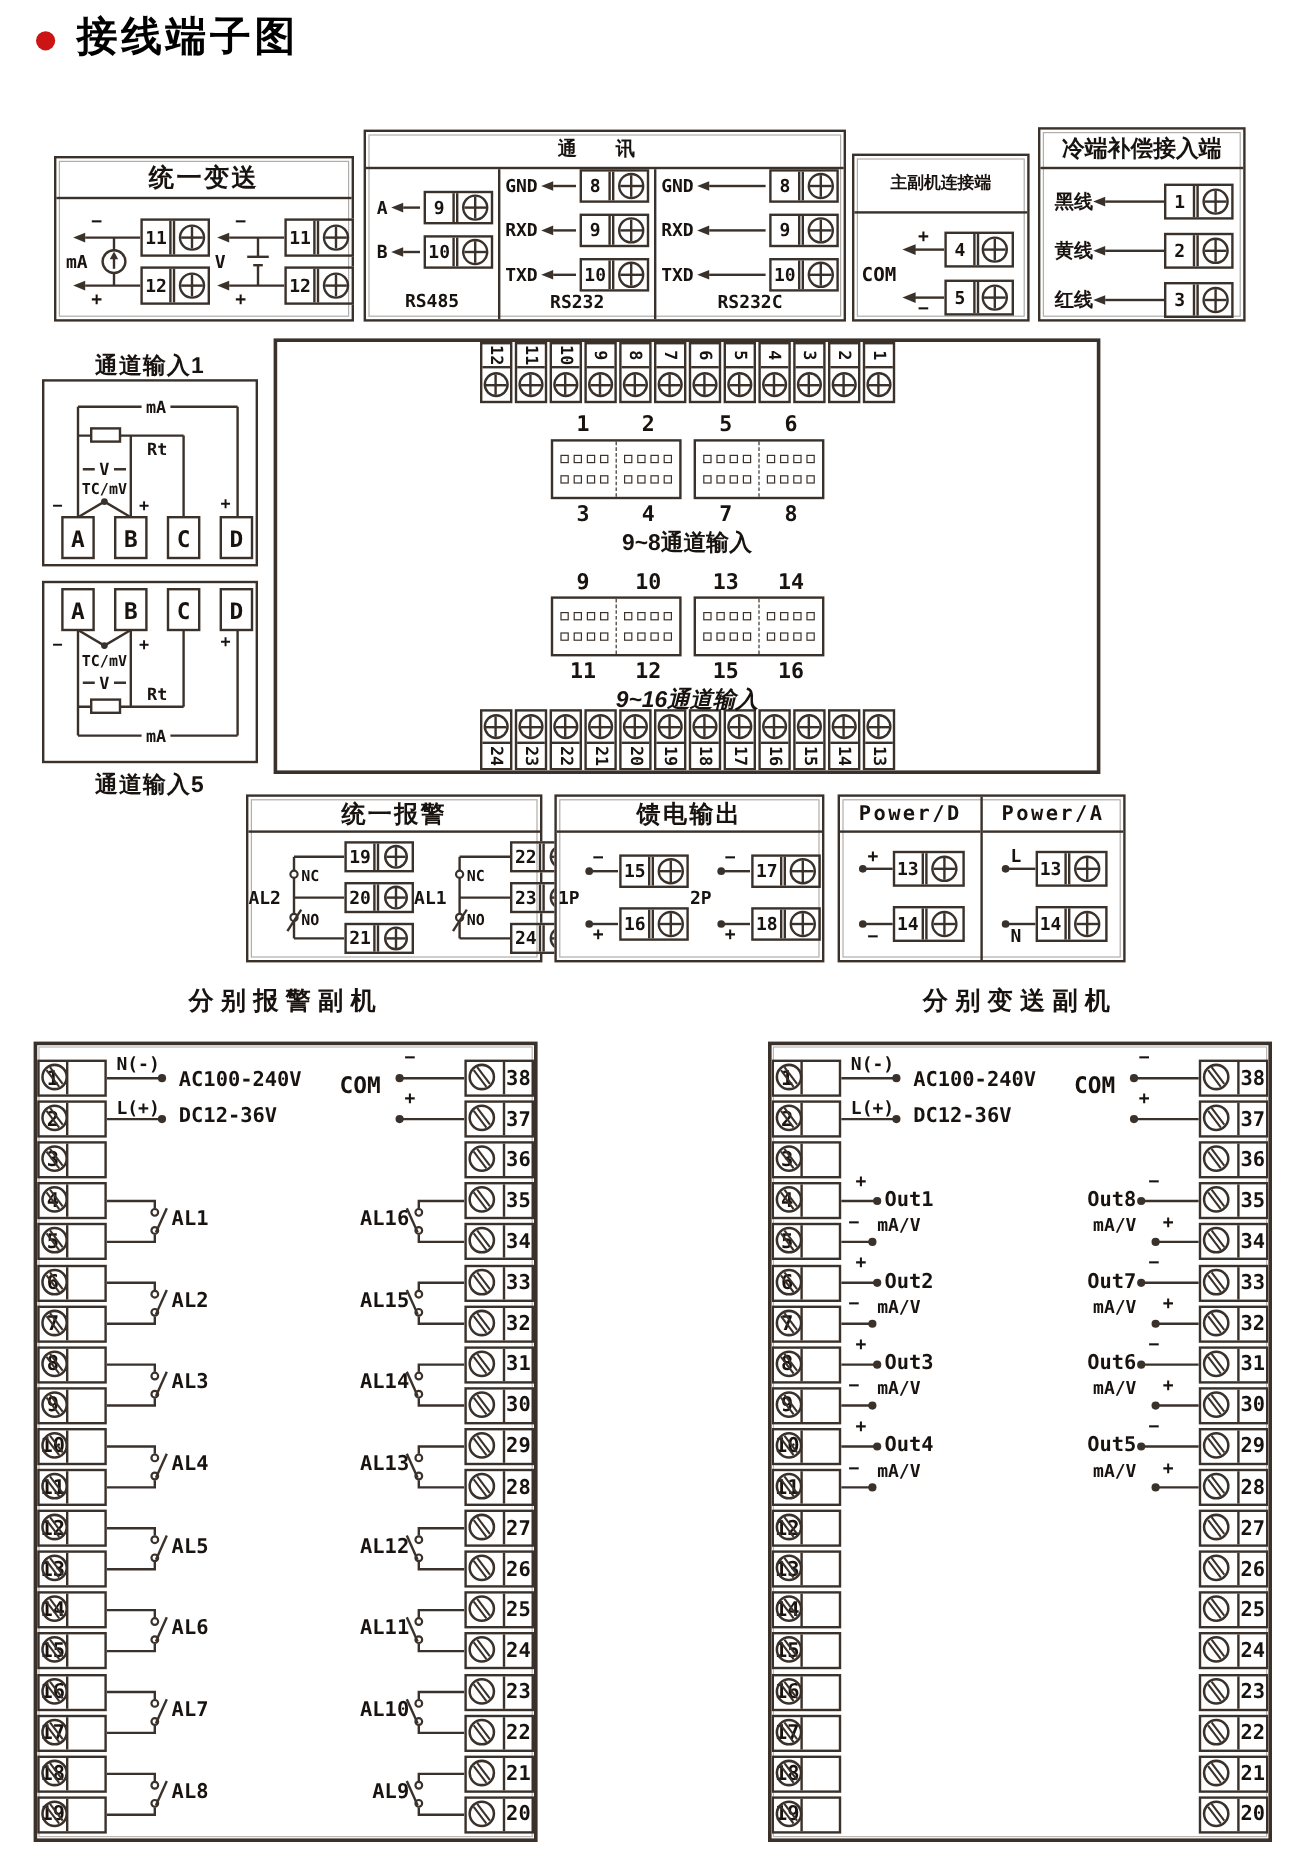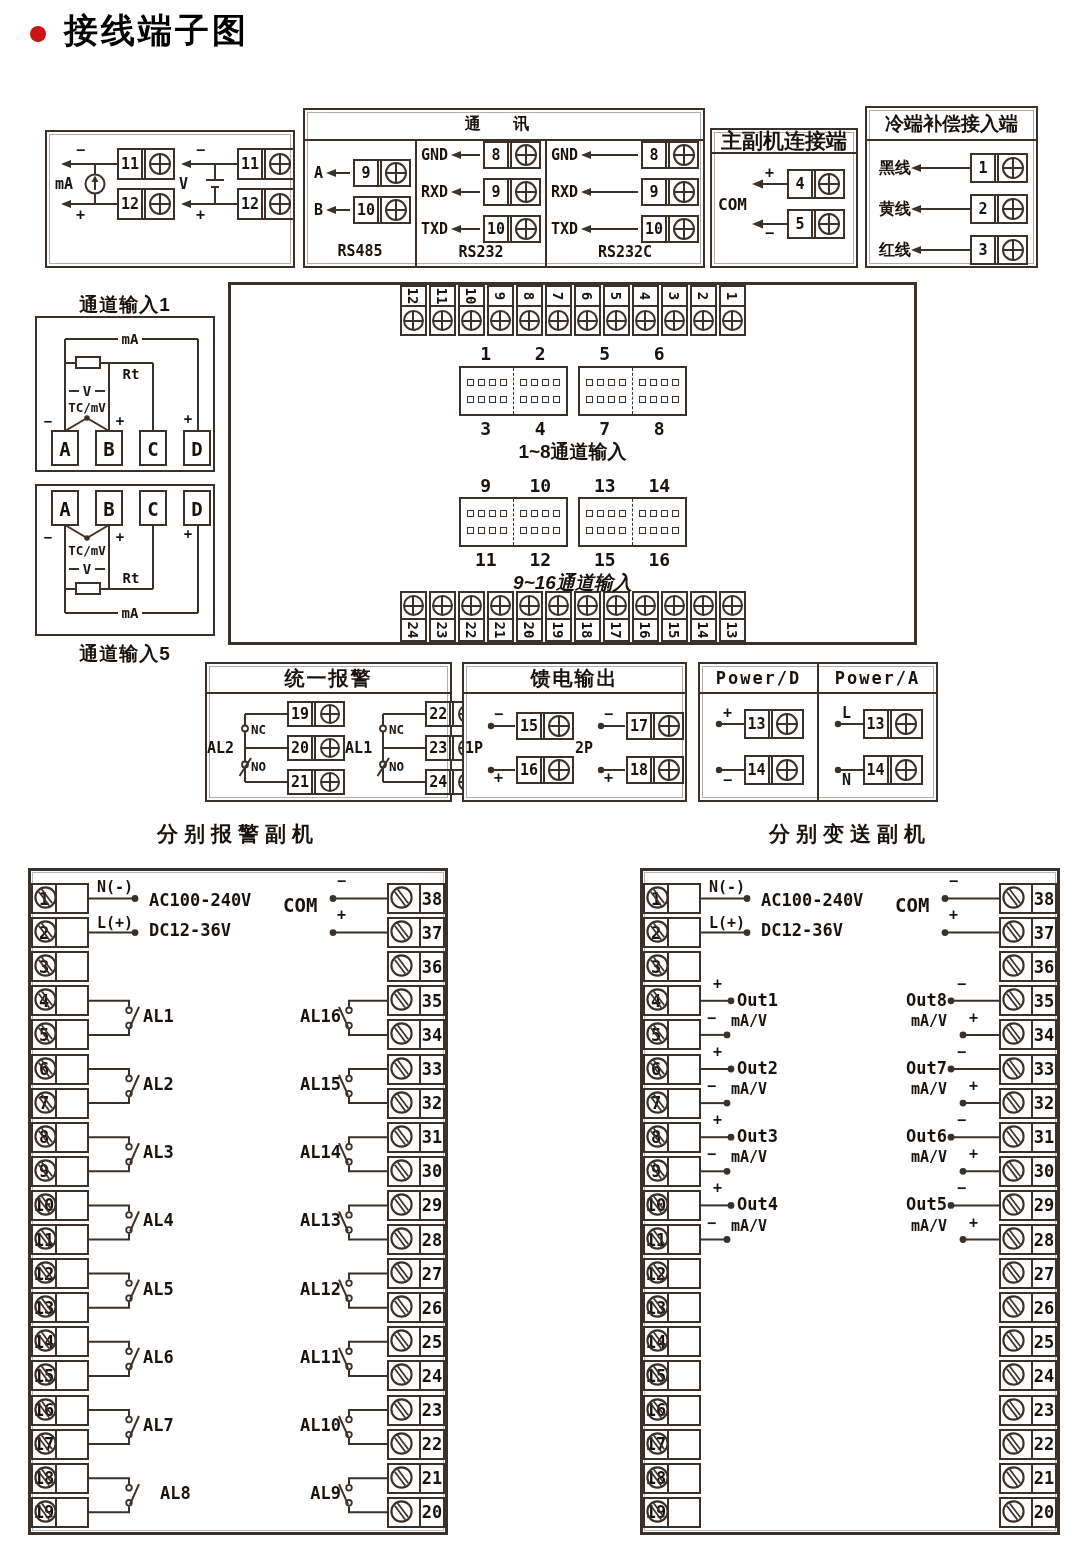--- a/index.html
+++ b/index.html
@@ -135,20 +135,21 @@
 </style>
 </head>
 <body>
 
 <div id="stage">
 
   <span id="title-bullet"></span>
   <h1 id="page-title">接线端子图</h1>
 
   <div class="obox iline" style="left:45px;top:130px;width:250px;height:138px">
+    <div class="bhead" style="height:34px">统一变送</div>
     <div id="transmit-body">
         <div class="tgroup">
           <svg width="62" height="88">
             <path d="M62 24 H16" fill="none" stroke="#3a312b" stroke-width="2"></path>
             <path d="M16 20 L6 24 L16 28 Z" fill="#3a312b"></path>
             <path d="M62 64 H16" fill="none" stroke="#3a312b" stroke-width="2"></path>
             <path d="M16 60 L6 64 L16 68 Z" fill="#3a312b"></path>
             <path d="M40 24 V34.5" fill="none" stroke="#3a312b" stroke-width="2"></path>
             <circle cx="40" cy="44" r="9.5" fill="#fff" stroke="#3a312b" stroke-width="2"></circle>
             <path d="M40 50 V39" fill="none" stroke="#3a312b" stroke-width="2"></path>
@@ -328,21 +329,21 @@
                 </span>
               </span>
             </div>
           </div>
           <div class="cname">RS232C</div>
         </div>
       </div>
   </div>
 
   <div class="obox iline" style="left:710px;top:128px;width:148px;height:140px">
-    <div class="bhead" style="height:24px;font-size:21px;letter-spacing:0">主副机连接端</div>
+    <div class="bhead" style="height:48px;font-size:14px;letter-spacing:0">主副机连接端</div>
     <div id="link-body">
       <span id="link-com">COM</span>
       <div class="lcol" id="link-rows">
           <div class="lrow">
             <svg width="38" height="30">
               <path d="M14 10.5 L3 15 L14 19.5 Z" fill="#3a312b"></path>
               <path d="M13 15 H38" stroke="#3a312b" stroke-width="2"></path>
               <text x="16" y="9" font-size="15" text-anchor="start" class="stx">+</text>
             </svg>
             <span class="hterm" style="height: 30px;">
@@ -746,21 +747,21 @@
       <div class="bprow" style="top: 133px;">
         <div class="lblk">
           <span class="clabel">3</span>
           <span class="clabel">4</span>
         </div>
         <div class="lblk">
           <span class="clabel">7</span>
           <span class="clabel">8</span>
         </div>
       </div>
-      <div class="bpcap" style="top: 154px;">1~8通道输入</div>
+      <div class="bpcap" style="top: 154px;">9~8通道输入</div>
       <div class="bprow" style="top: 190px;">
         <div class="lblk">
           <span class="clabel">9</span>
           <span class="clabel">10</span>
         </div>
         <div class="lblk">
           <span class="clabel">13</span>
           <span class="clabel">14</span>
         </div>
       </div>
@@ -1529,21 +1530,21 @@
       <span class="plab f19" style="left: 252px; top: 24px;">COM</span>
       <span class="plab f15" style="left: 306px; top: 2px;">−</span>
       <span class="plab f15" style="left: 306px; top: 36px;">+</span>
       <span class="plab f17" style="left: 112px; top: 135.85px;">AL1</span>
       <span class="plab f17" style="left: 112px; top: 204.05px;">AL2</span>
       <span class="plab f17" style="left: 112px; top: 272.25px;">AL3</span>
       <span class="plab f17" style="left: 112px; top: 340.45px;">AL4</span>
       <span class="plab f17" style="left: 112px; top: 408.65px;">AL5</span>
       <span class="plab f17" style="left: 112px; top: 476.85px;">AL6</span>
       <span class="plab f17" style="left: 112px; top: 545.05px;">AL7</span>
-      <span class="plab f17" style="left: 129px; top: 613.25px; text-align: center;">AL8</span>
+      <span class="plab f17" style="left: 112px; top: 613.25px; text-align: center;">AL8</span>
       <span class="plab f17 ra" style="left: 260px; top: 135.85px; width: 50px;">AL16</span>
       <span class="plab f17 ra" style="left: 260px; top: 204.05px; width: 50px;">AL15</span>
       <span class="plab f17 ra" style="left: 260px; top: 272.25px; width: 50px;">AL14</span>
       <span class="plab f17 ra" style="left: 260px; top: 340.45px; width: 50px;">AL13</span>
       <span class="plab f17 ra" style="left: 260px; top: 408.65px; width: 50px;">AL12</span>
       <span class="plab f17 ra" style="left: 260px; top: 476.85px; width: 50px;">AL11</span>
       <span class="plab f17 ra" style="left: 260px; top: 545.05px; width: 50px;">AL10</span>
       <span class="plab f17 ra" style="left: 260px; top: 613.25px; width: 50px;">AL9</span>
     </div>
 

